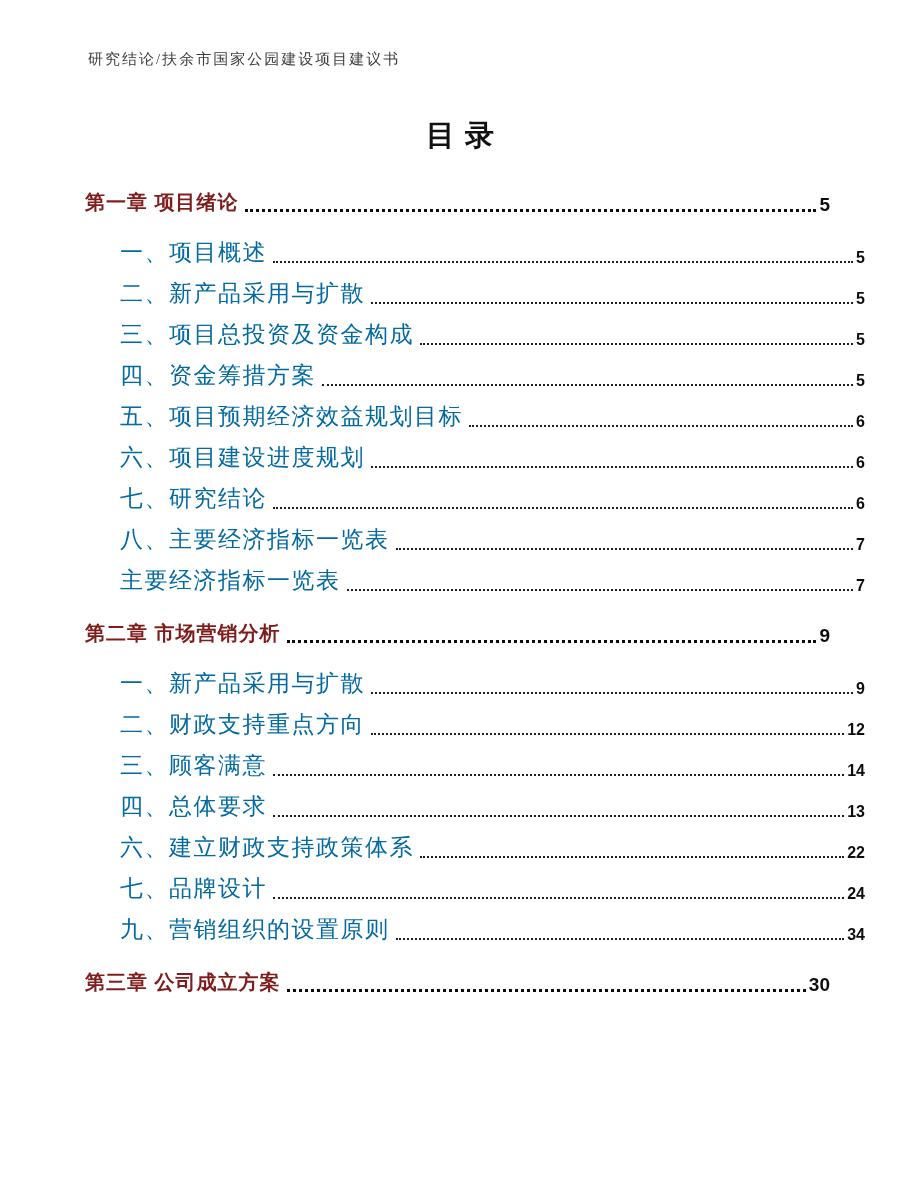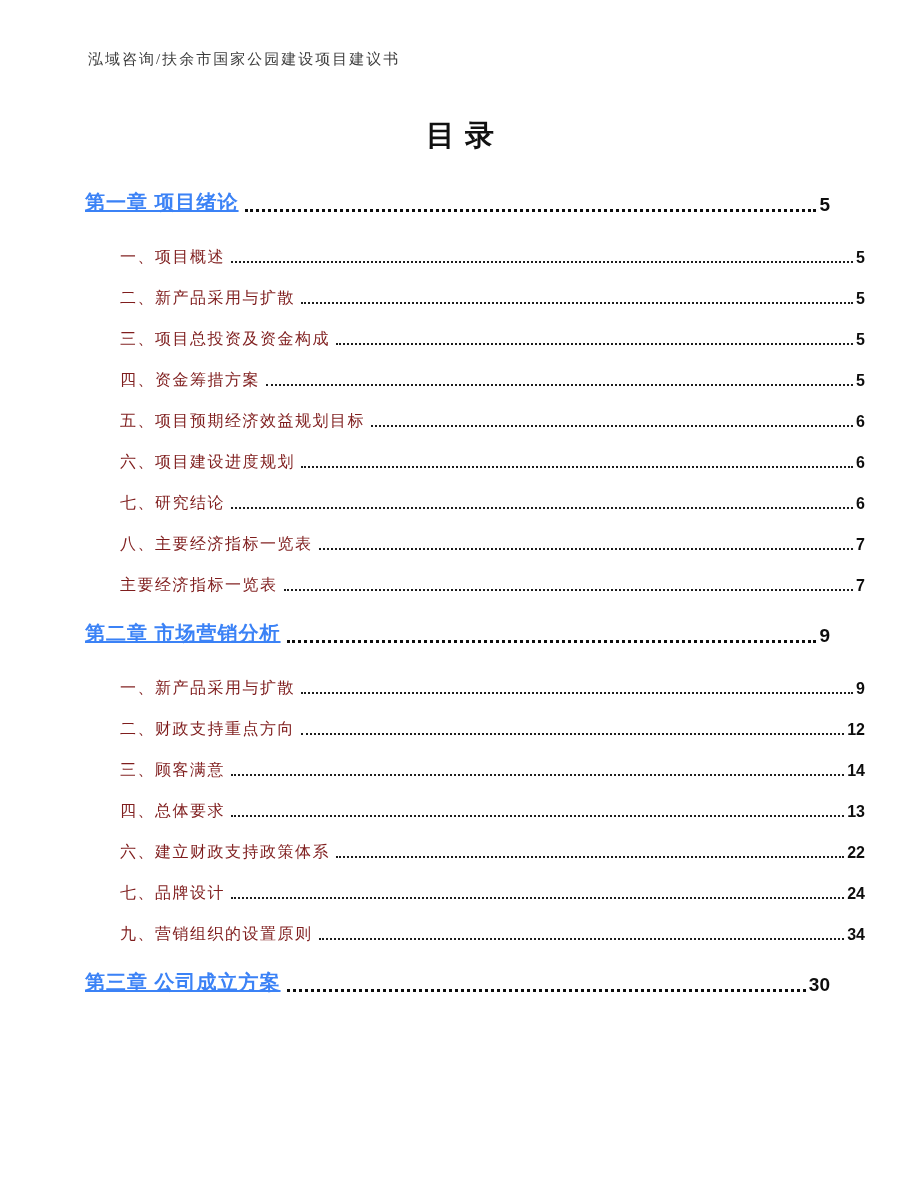--- a/index.html
+++ b/index.html
@@ -62,28 +62,27 @@
   }
   .lbl {
     white-space: nowrap;
     flex: 0 0 auto;
   }
   .chapter .lbl {
     font-family: "Liberation Sans", sans-serif;
     font-weight: bold;
     font-size: 20px;
     letter-spacing: 1px;
-    color: #3b82f6;
-    text-decoration: underline;
+    color: #7f1d1d;
   }
   .item .lbl {
     font-family: "Liberation Serif", serif;
-    font-size: 16px;
+    font-size: 23px;
     letter-spacing: 1.5px;
-    color: #7f1d1d;
+    color: #0369a1;
   }
   .dots {
     flex: 1 1 auto;
     border-bottom: 2px dotted #1c1c1c;
     margin: 0 3px 5px 6px;
     min-width: 20px;
   }
   .chapter .dots {
     border-bottom: 3px dotted #0d0d0d;
     margin-bottom: 4px;
@@ -100,21 +99,21 @@
     font-size: 19px;
     margin-bottom: 0;
   }
 </style>
 </head>
 <body>
 
 <div class="page">
 
   <div class="doc-header">
-    <span>泓域咨询/扶余市国家公园建设项目建议书</span>
+    <span>研究结论/扶余市国家公园建设项目建议书</span>
   </div>
 
   <div class="doc-title">目录</div>
 
   <div class="toc">
 
     <div class="toc-row chapter">
       <span class="lbl">第一章 项目绪论</span>
       <span class="dots"></span>
       <span class="pg">5</span>

